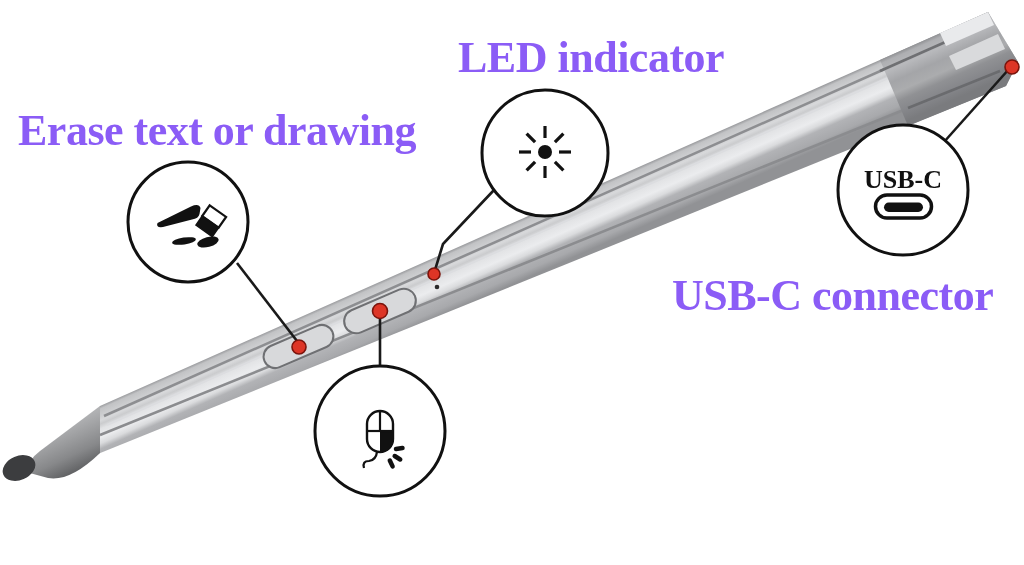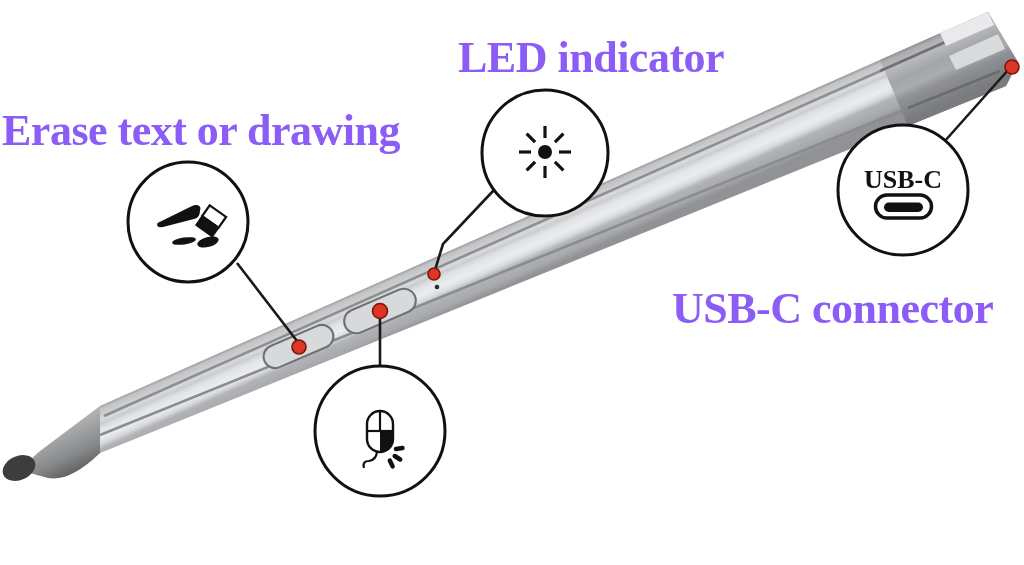--- a/index.html
+++ b/index.html
@@ -2,23 +2,23 @@
 <html><head>
 <meta charset="utf-8">
 <style>
   html,body{margin:0;padding:0;background:#ffffff;}
   body{width:1024px;height:565px;position:relative;overflow:hidden;
        font-family:"Liberation Serif", serif;}
   .stage{position:absolute;left:0;top:0;width:1024px;height:565px;}
   svg.art{position:absolute;left:0;top:0;}
   .callout-label{position:absolute;font-weight:bold;font-size:44px;
       line-height:1.12;color:#8b5cf6;letter-spacing:-0.5px;white-space:nowrap;}
-  #erase-label{left:2px;top:106px;}
+  #erase-label{left:18px;top:106px;}
   #led-label{left:458px;top:33px;}
-  #usbc-label{left:672px;top:284px;}
+  #usbc-label{left:672px;top:271px;}
   #rightclick-label{left:382px;top:508px;}
 </style>
 </head>
 <body>
 
 <div class="stage">
 
   <svg class="art" width="1024" height="565" viewBox="0 0 1024 565">
     <defs>
       <linearGradient id="gBody" gradientUnits="userSpaceOnUse" x1="470" y1="242" x2="492.6" y2="293">

